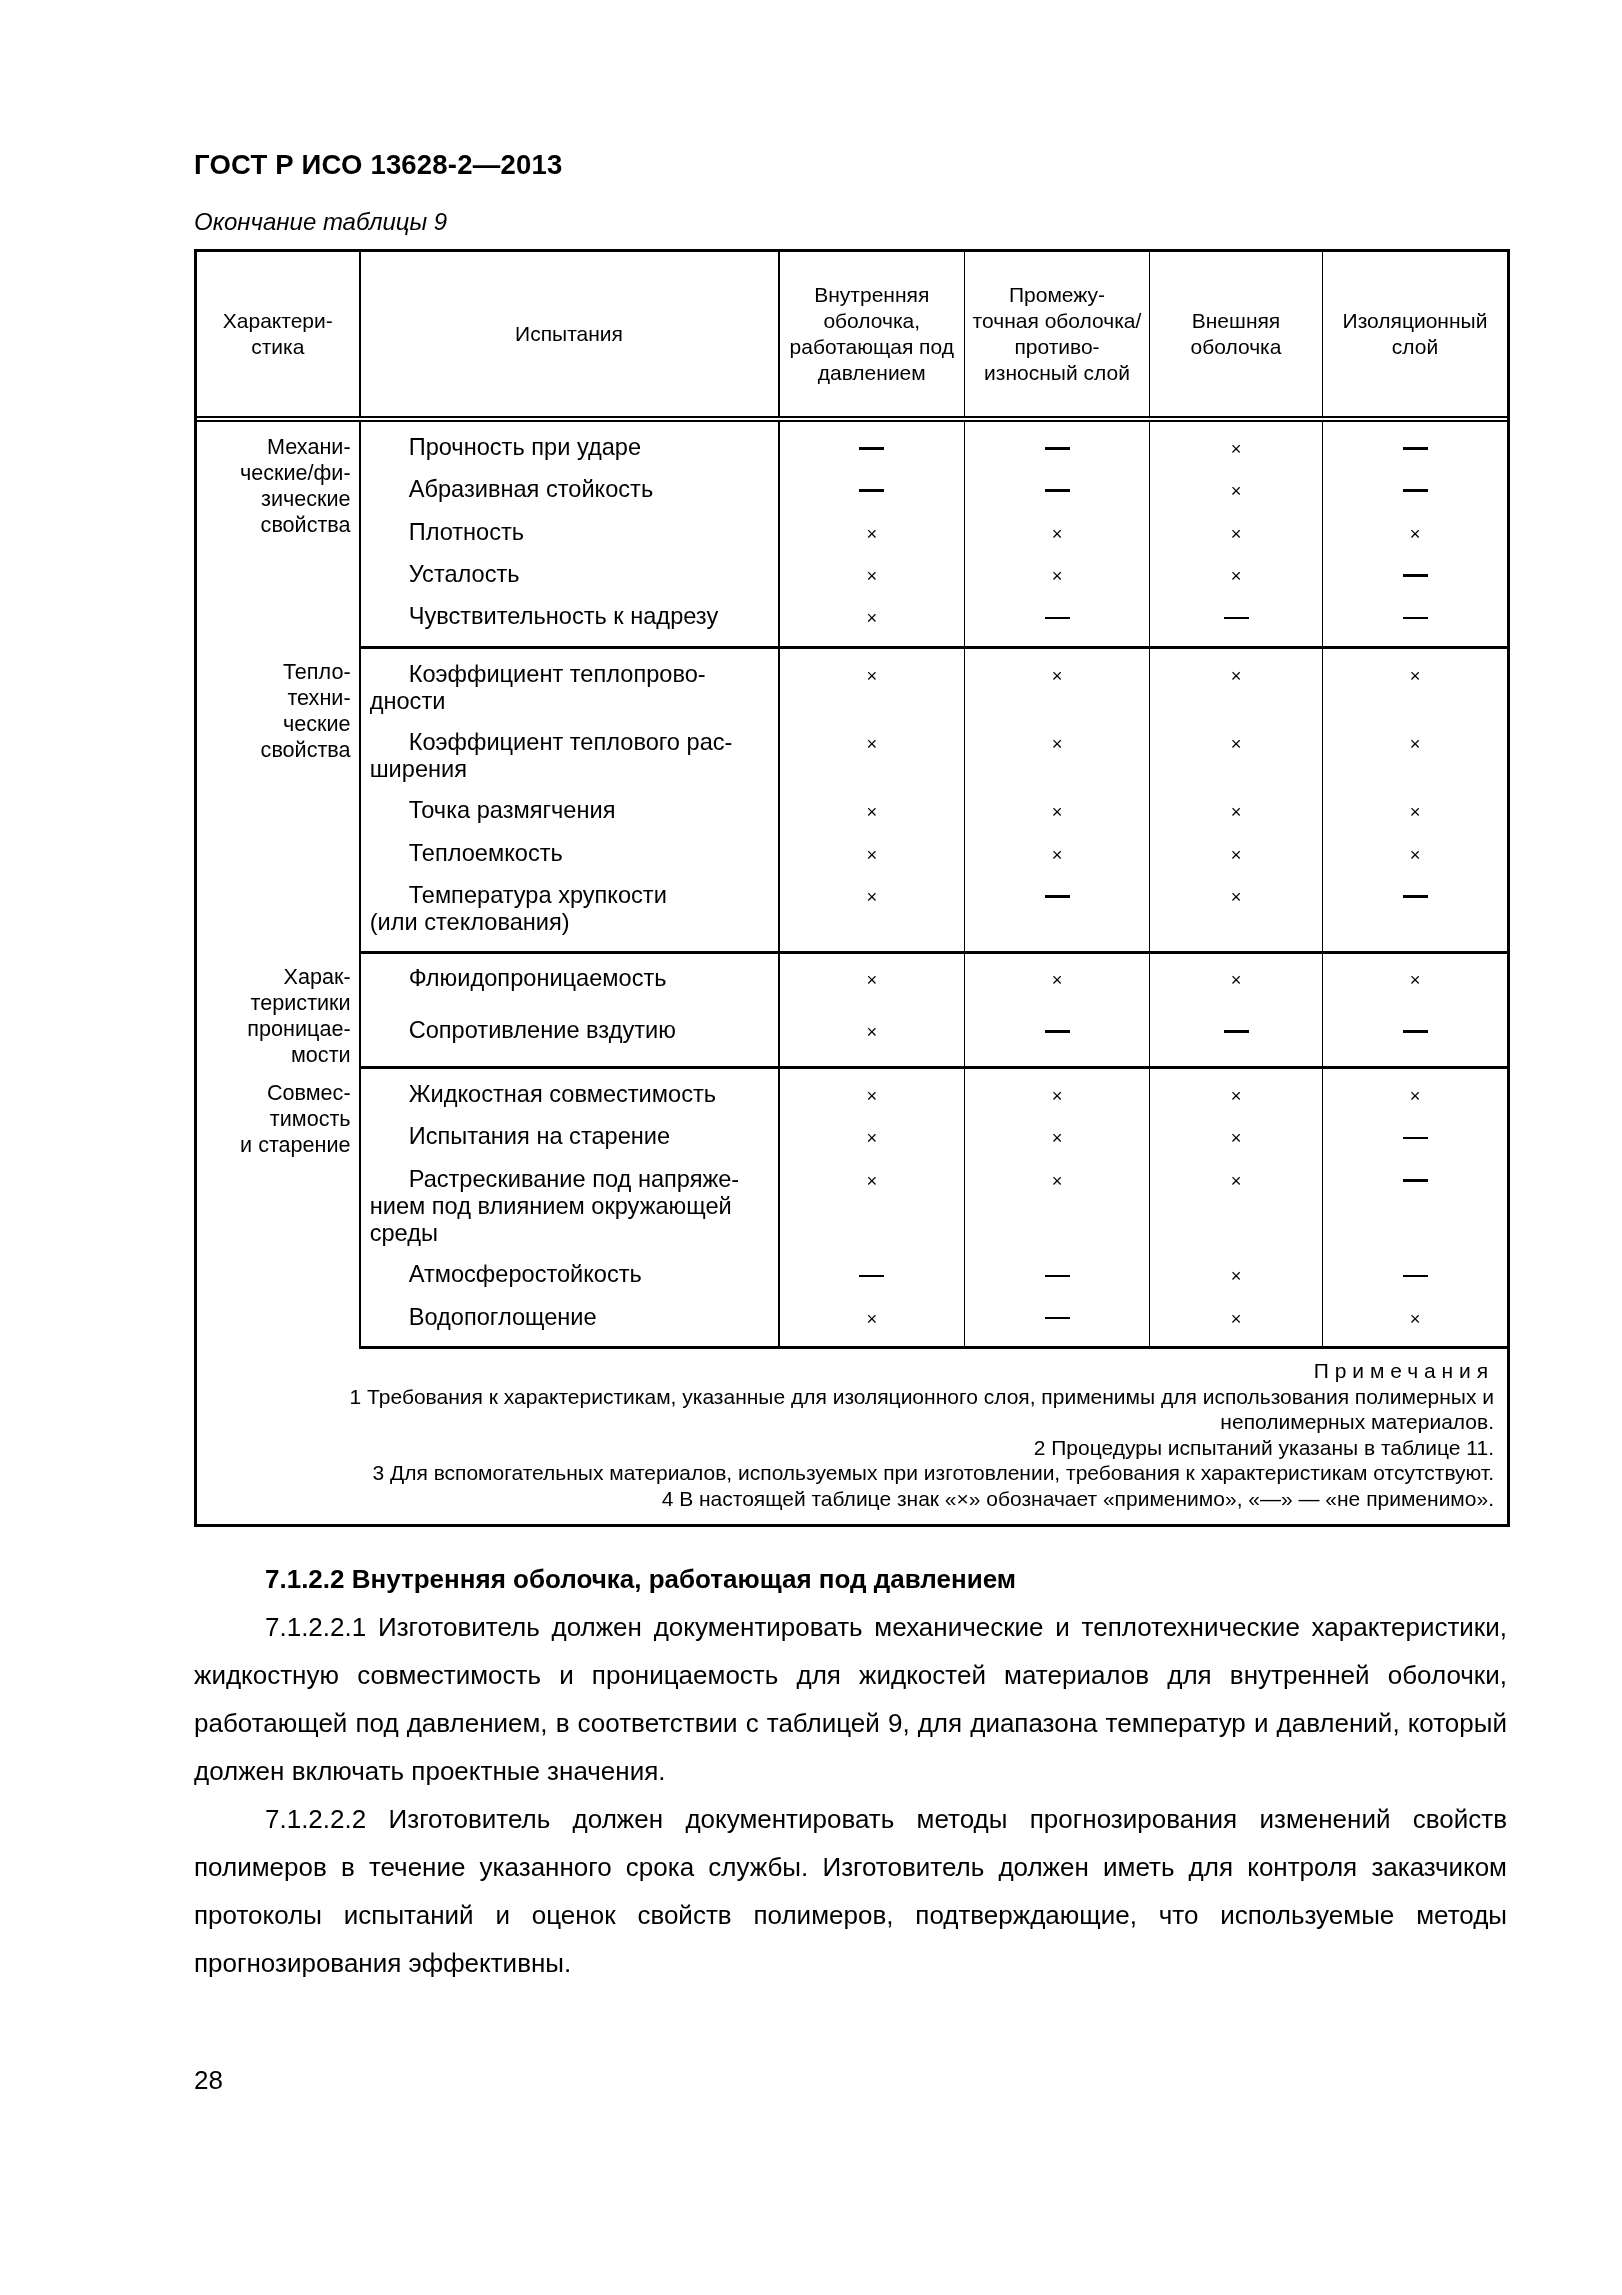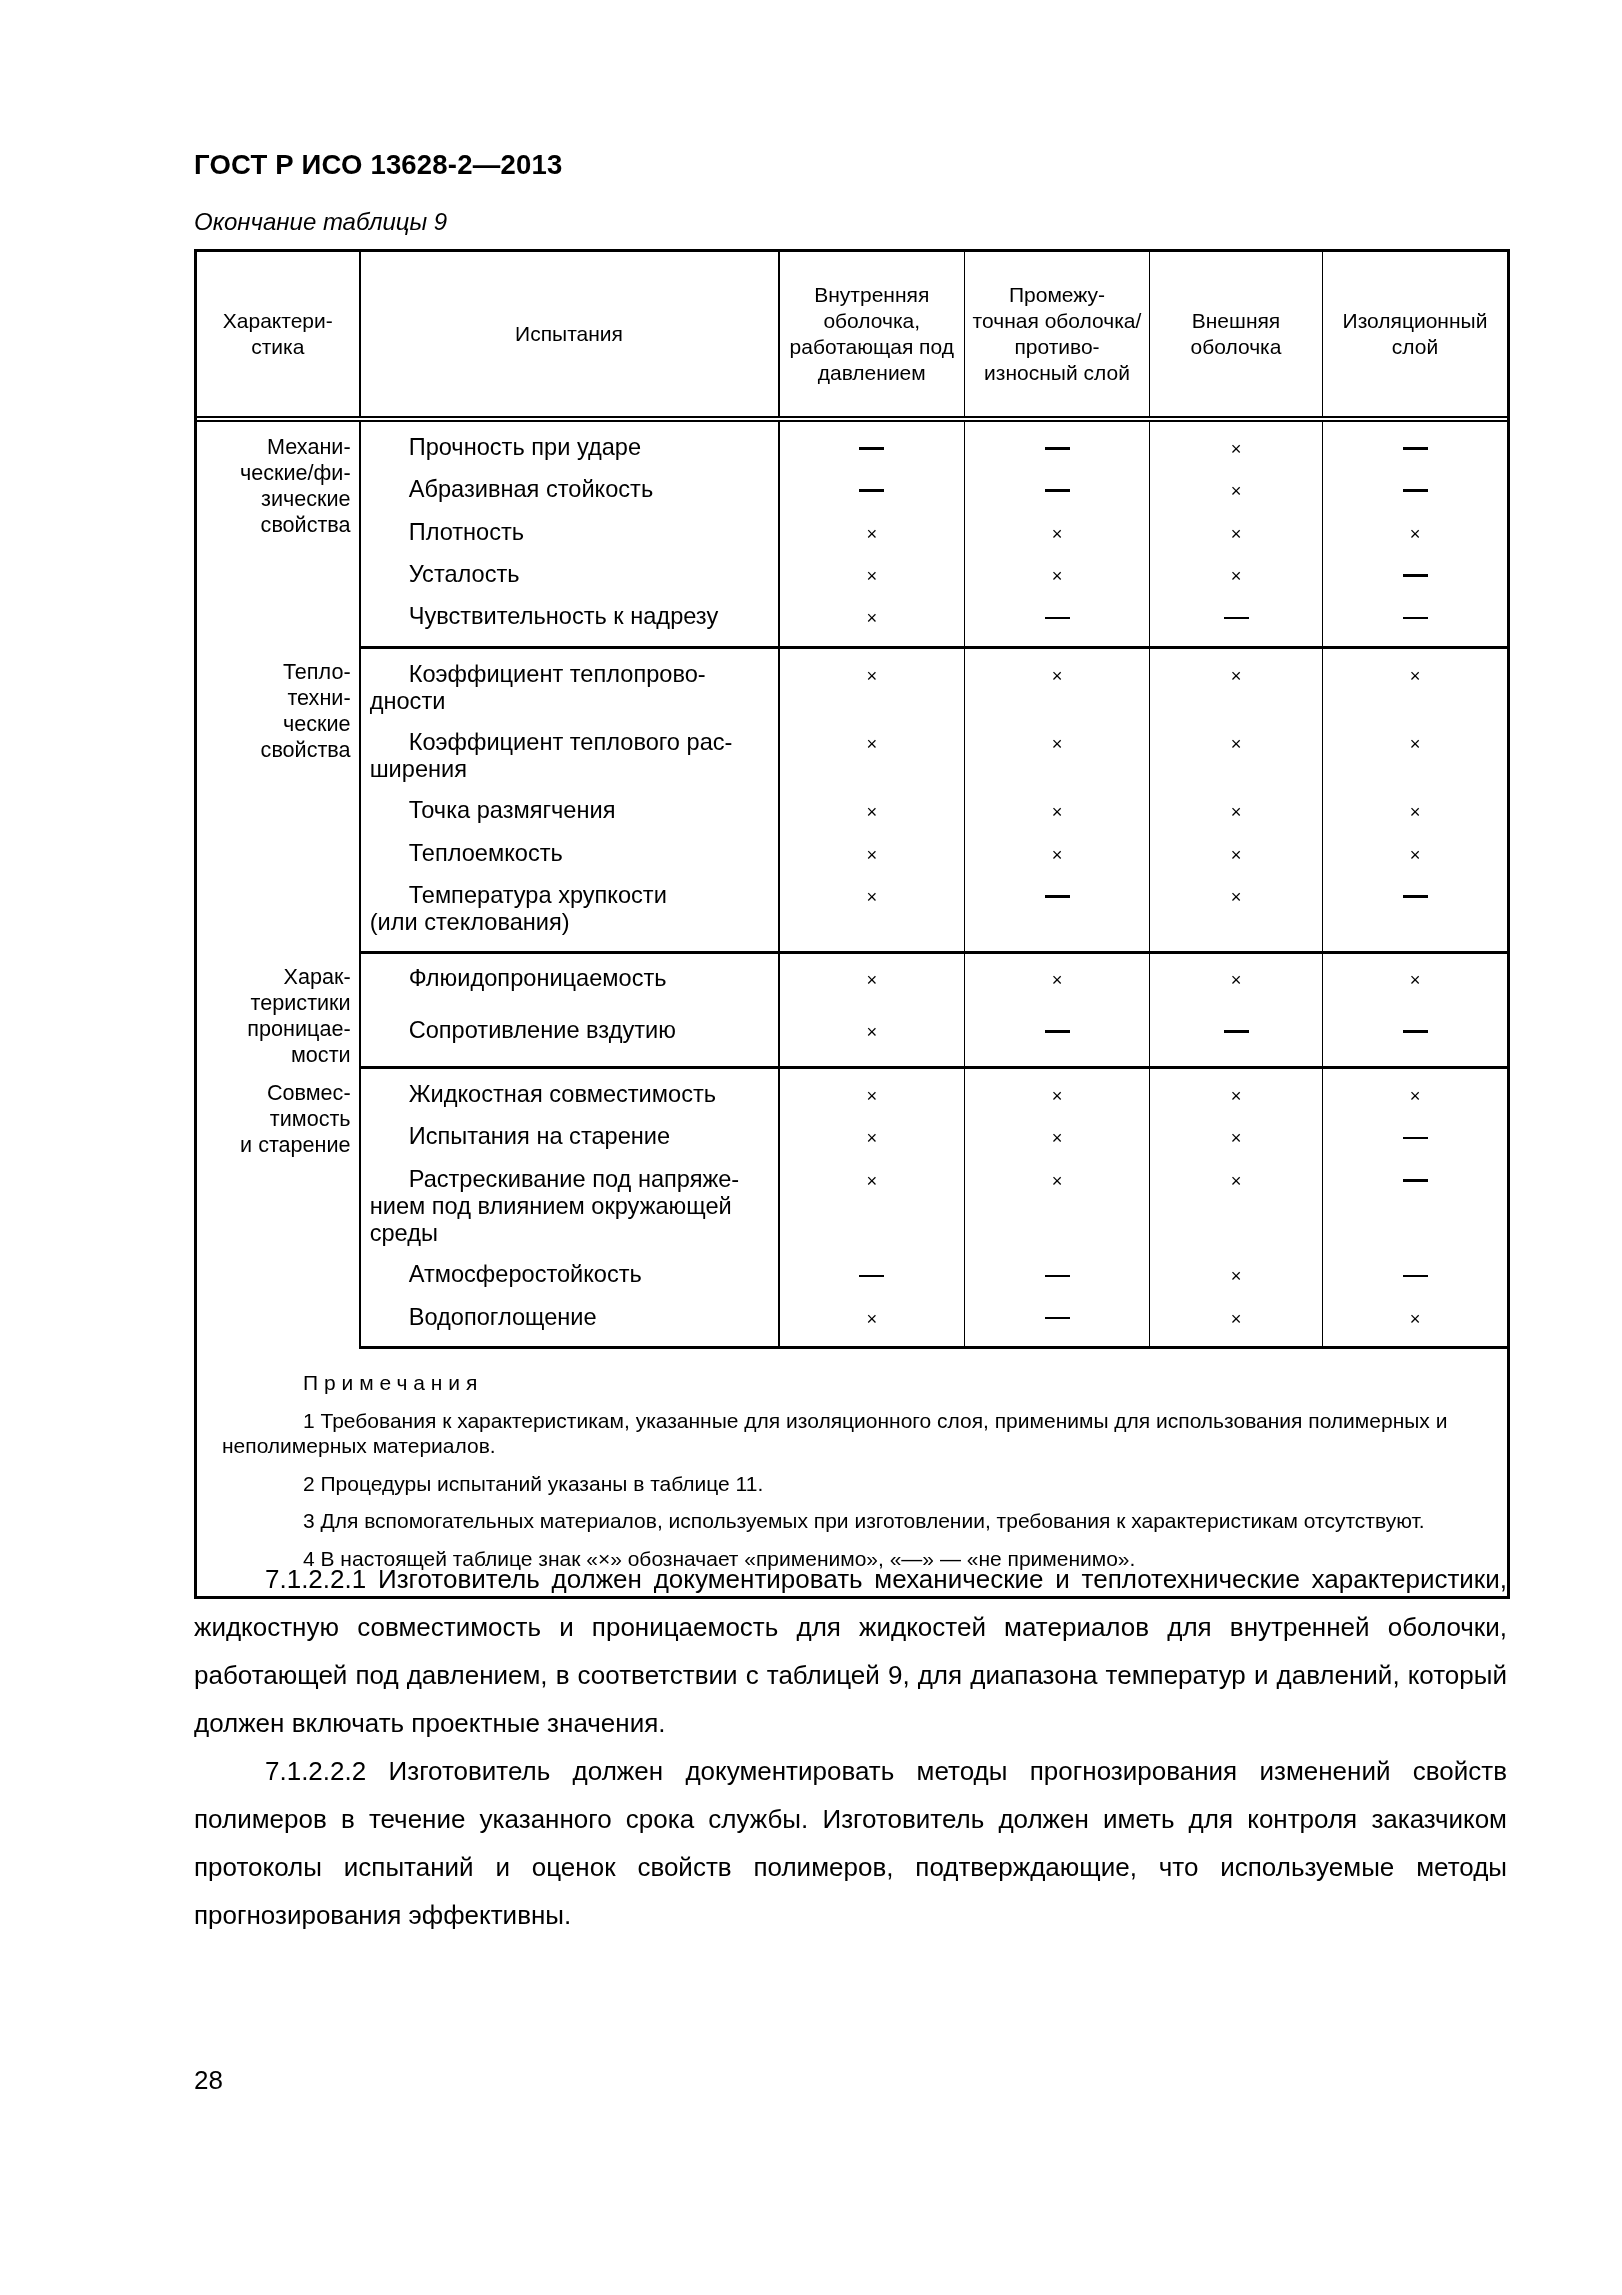--- a/index.html
+++ b/index.html
@@ -22,21 +22,21 @@
   .grp-end td { border-bottom: 3.3px solid #000; }
   .tbl td.char { font-size: 21.6px; line-height: 26px; padding: 11.8px 7.9px 0 7.9px; text-align: right; }
   .tbl td.char .indent { display: inline-block; width: 39px; }
   .tbl td.test { font-size: 23.6px; line-height: 27px; padding-left: 9.2px; padding-right: 14px; padding-bottom: 14.4px; }
   .tbl td.test .ind { display: inline-block; width: 39px; }
   .tbl td.mark { text-align: center; font-size: 22px; line-height: 27px; padding-bottom: 14.4px; }
   .mark .dash { display: inline-block; width: 25px; height: 2.6px; background: #000; vertical-align: middle; margin-top: -1.3px; }
   .mark .cross { font-size: 18.3px; }
 
   .notes td { border: none; padding: 9.2px 13px 13px 13px; font-size: 21px; line-height: 25.5px; }
-  .notes .np { text-indent: 81px; margin: 12px; }
+  .notes .np { text-indent: 81px; margin: 0; text-align: right; }
   .notes .head { letter-spacing: 5.9px; }
 
   .body-text { position: absolute; left: 194px; width: 1313px; font-size: 26px; line-height: 48px; text-align: justify; }
   .body-text p { margin: 0; text-indent: 71px; }
   .body-text p.h { font-weight: bold; }
   .page-num { position: absolute; left: 194px; top: 2065px; font-size: 26px; line-height: 31px; }
 </style>
 </head>
 <body>
 
@@ -197,18 +197,19 @@
         <p class="np">1 Требования к характеристикам, указанные для изоляционного слоя, применимы для использования полимерных и неполимерных материалов.</p>
         <p class="np">2 Процедуры испытаний указаны в таблице 11.</p>
         <p class="np">3 Для вспомогательных материалов, используемых при изготовлении, требования к характеристикам отсутствуют.</p>
         <p class="np">4 В настоящей таблице знак «×» обозначает «применимо», «—» — «не применимо».</p>
       </td>
     </tr>
   </tbody>
 </table>
 
 <div class="body-text" id="body-text" style="top: 1555px;">
+  <p class="h">7.1.2.2 Внутренняя оболочка, работающая под давлением</p>
   <p>7.1.2.2.1 Изготовитель должен документировать механические и теплотехнические характеристики, жидкостную совместимость и проницаемость для жидкостей материалов для внутренней оболочки, работающей под давлением, в соответствии с таблицей 9, для диапазона температур и давлений, который должен включать проектные значения.</p>
   <p>7.1.2.2.2 Изготовитель должен документировать методы прогнозирования изменений свойств полимеров в течение указанного срока службы. Изготовитель должен иметь для контроля заказчиком протоколы испытаний и оценок свойств полимеров, подтверждающие, что используемые методы прогнозирования эффективны.</p>
 </div>
 
 <div class="page-num">28</div>
 
 
 </body></html>

